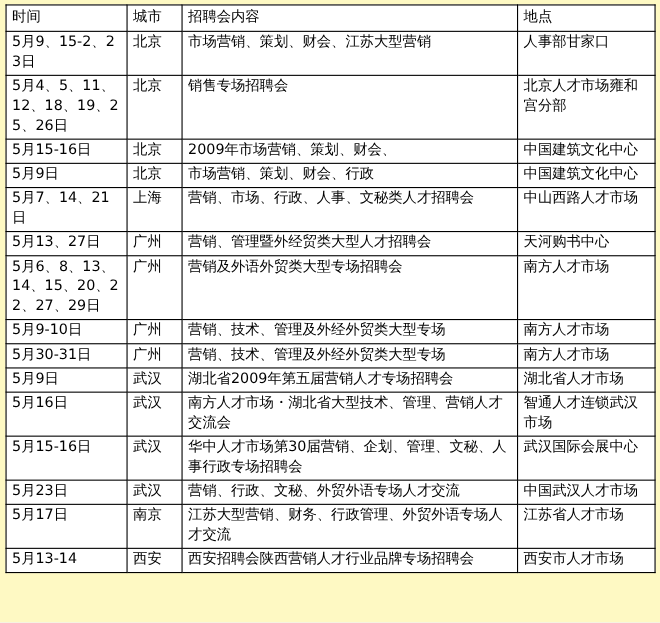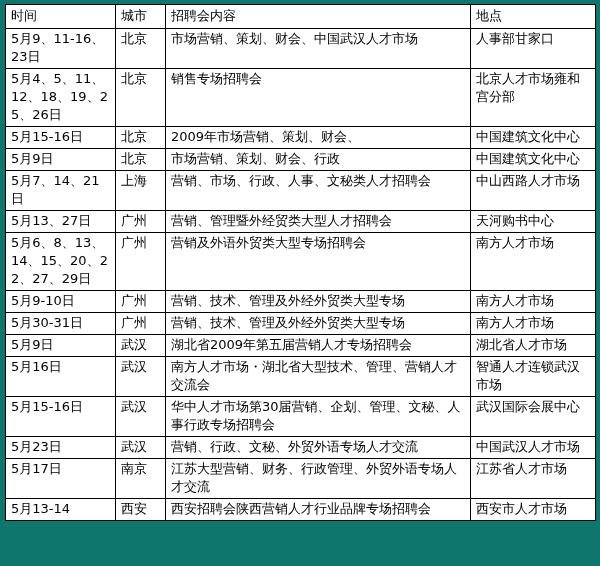--- a/index.html
+++ b/index.html
@@ -4,21 +4,21 @@
 <style>
   html, body {
     margin: 0;
     padding: 0;
     background: #f1f0ed;
     font-family: "DejaVu Sans", "Liberation Sans", sans-serif;
   }
   .page {
     width: 600px;
     height: 566px;
-    background: #0f766e;
+    background: #fef9c3;
     overflow: hidden;
     position: relative;
   }
   table.schedule {
     border-collapse: collapse;
     table-layout: fixed;
     width: 590px;
     margin: 4px 0 0 5px;
     background: #ffffff;
     font-size: 13px;
@@ -61,23 +61,23 @@
     <thead>
       <tr>
         <th>时间</th>
         <th>城市</th>
         <th>招聘会内容</th>
         <th>地点</th>
       </tr>
     </thead>
     <tbody>
         <tr>
-          <td>5月9、11-16、23日</td>
+          <td>5月9、15-2、23日</td>
           <td>北京</td>
-          <td>市场营销、策划、财会、中国武汉人才市场</td>
+          <td>市场营销、策划、财会、江苏大型营销</td>
           <td>人事部甘家口</td>
         </tr>
         <tr>
           <td>5月4、5、11、12、18、19、25、26日</td>
           <td>北京</td>
           <td>销售专场招聘会</td>
           <td>北京人才市场雍和宫分部</td>
         </tr>
         <tr>
           <td>5月15-16日</td>

